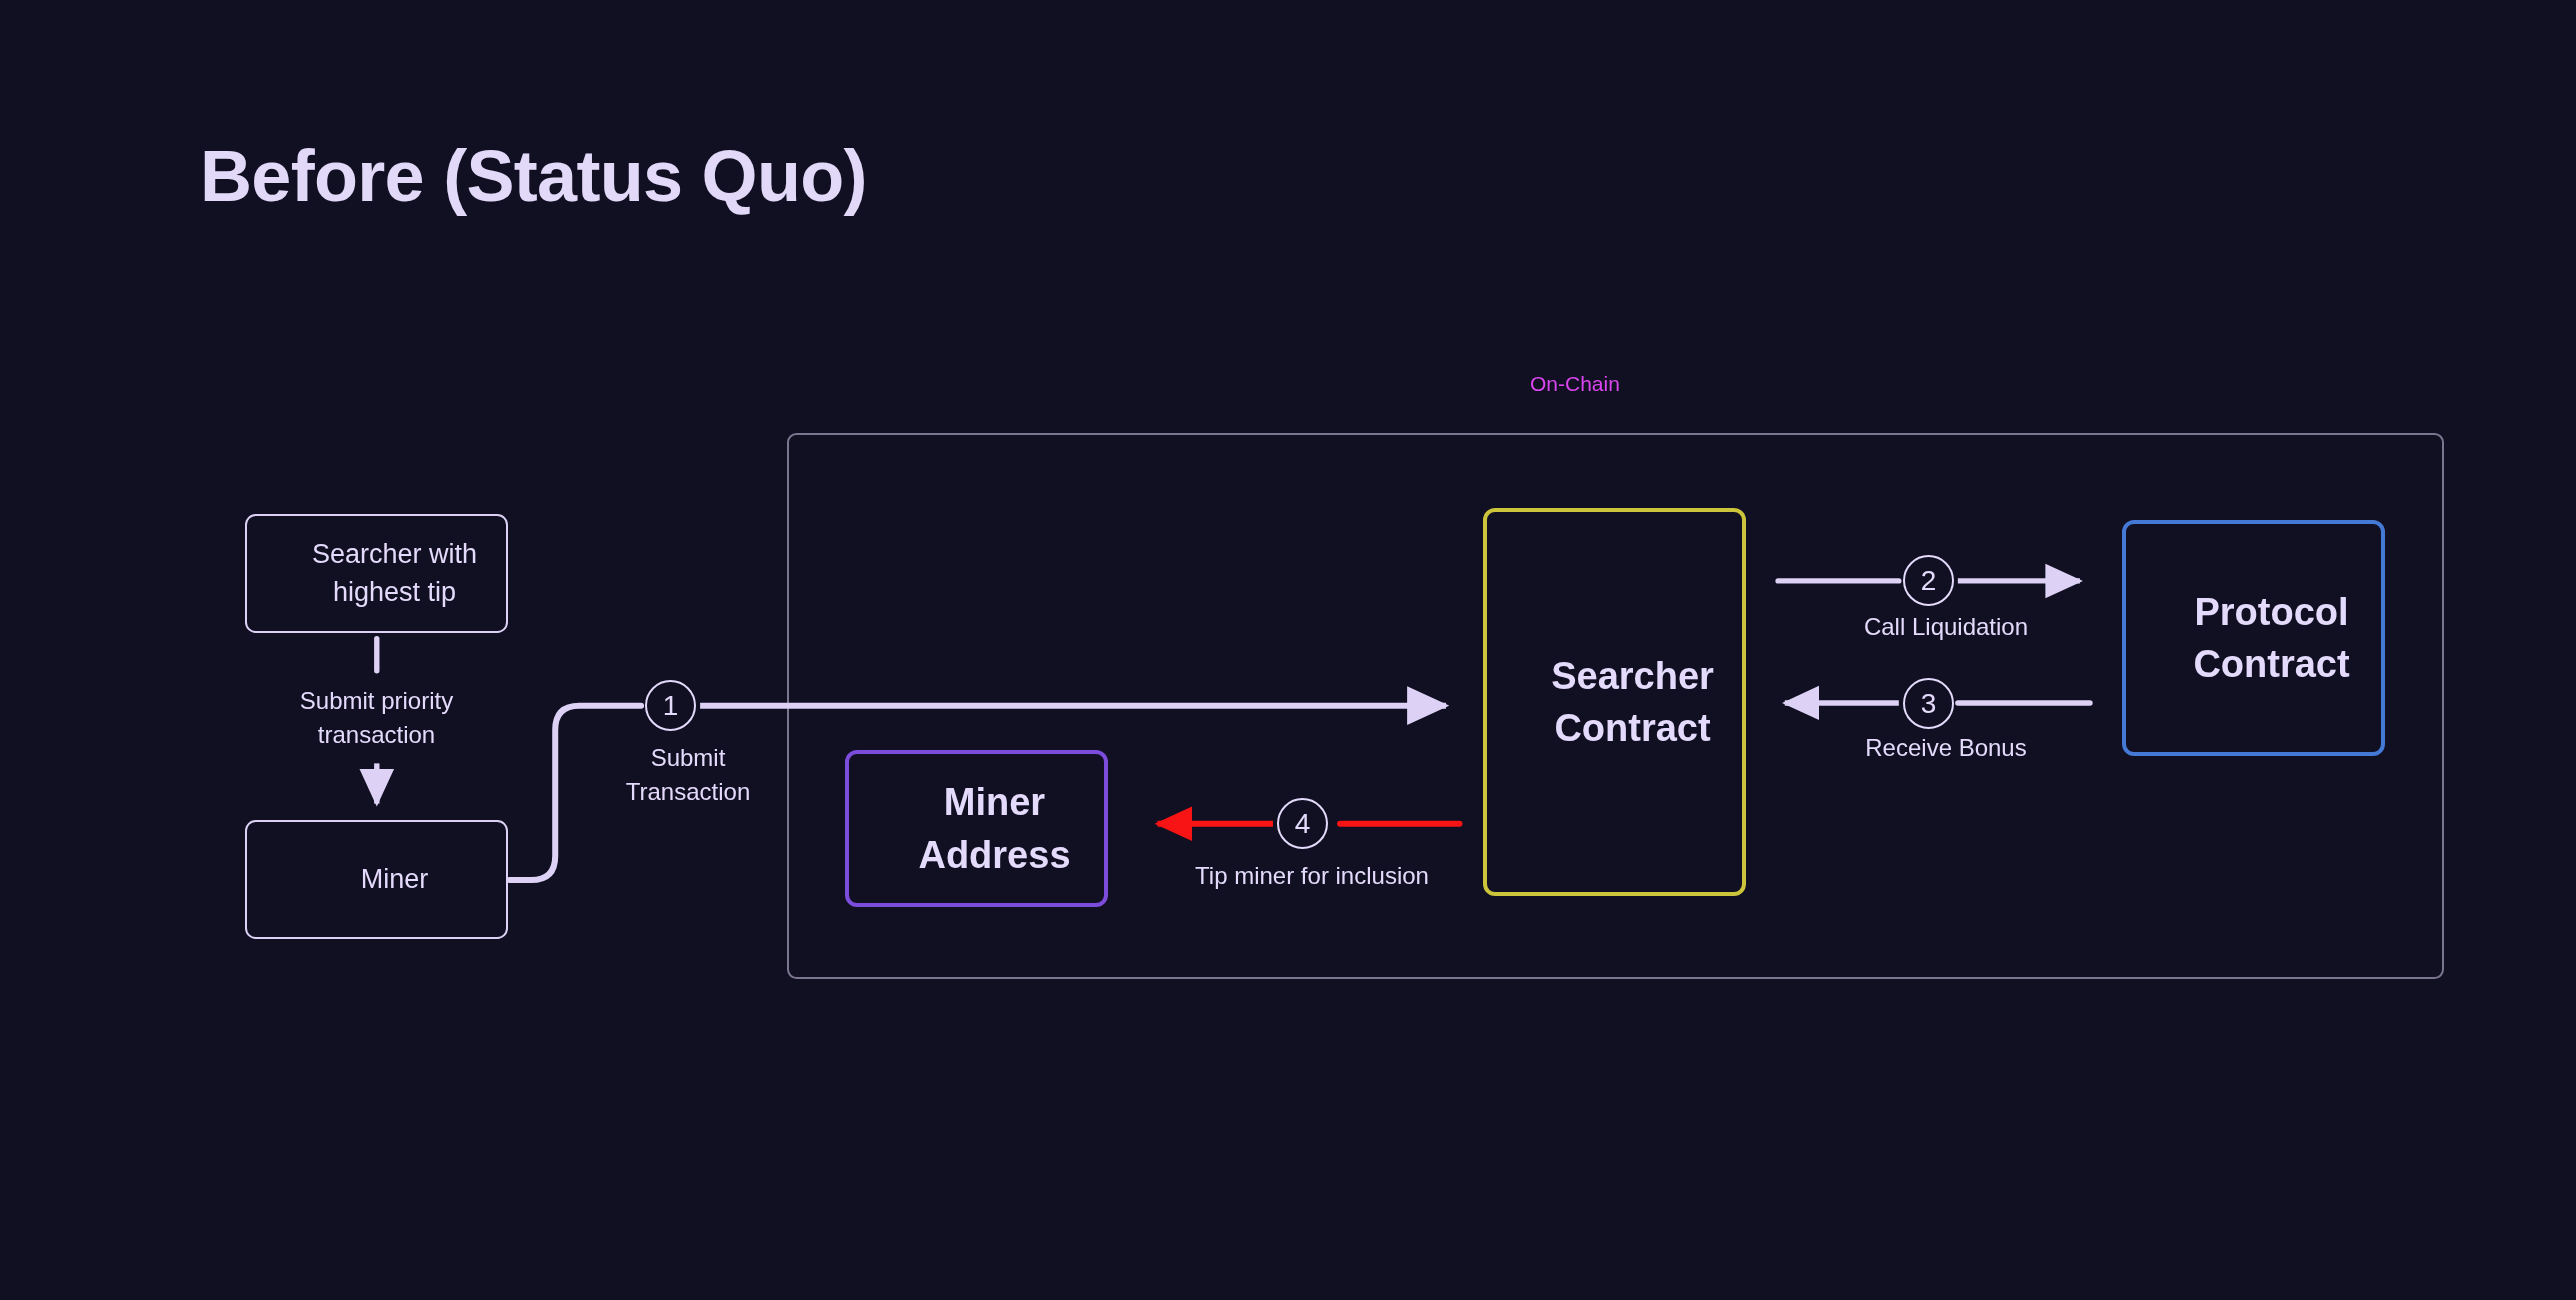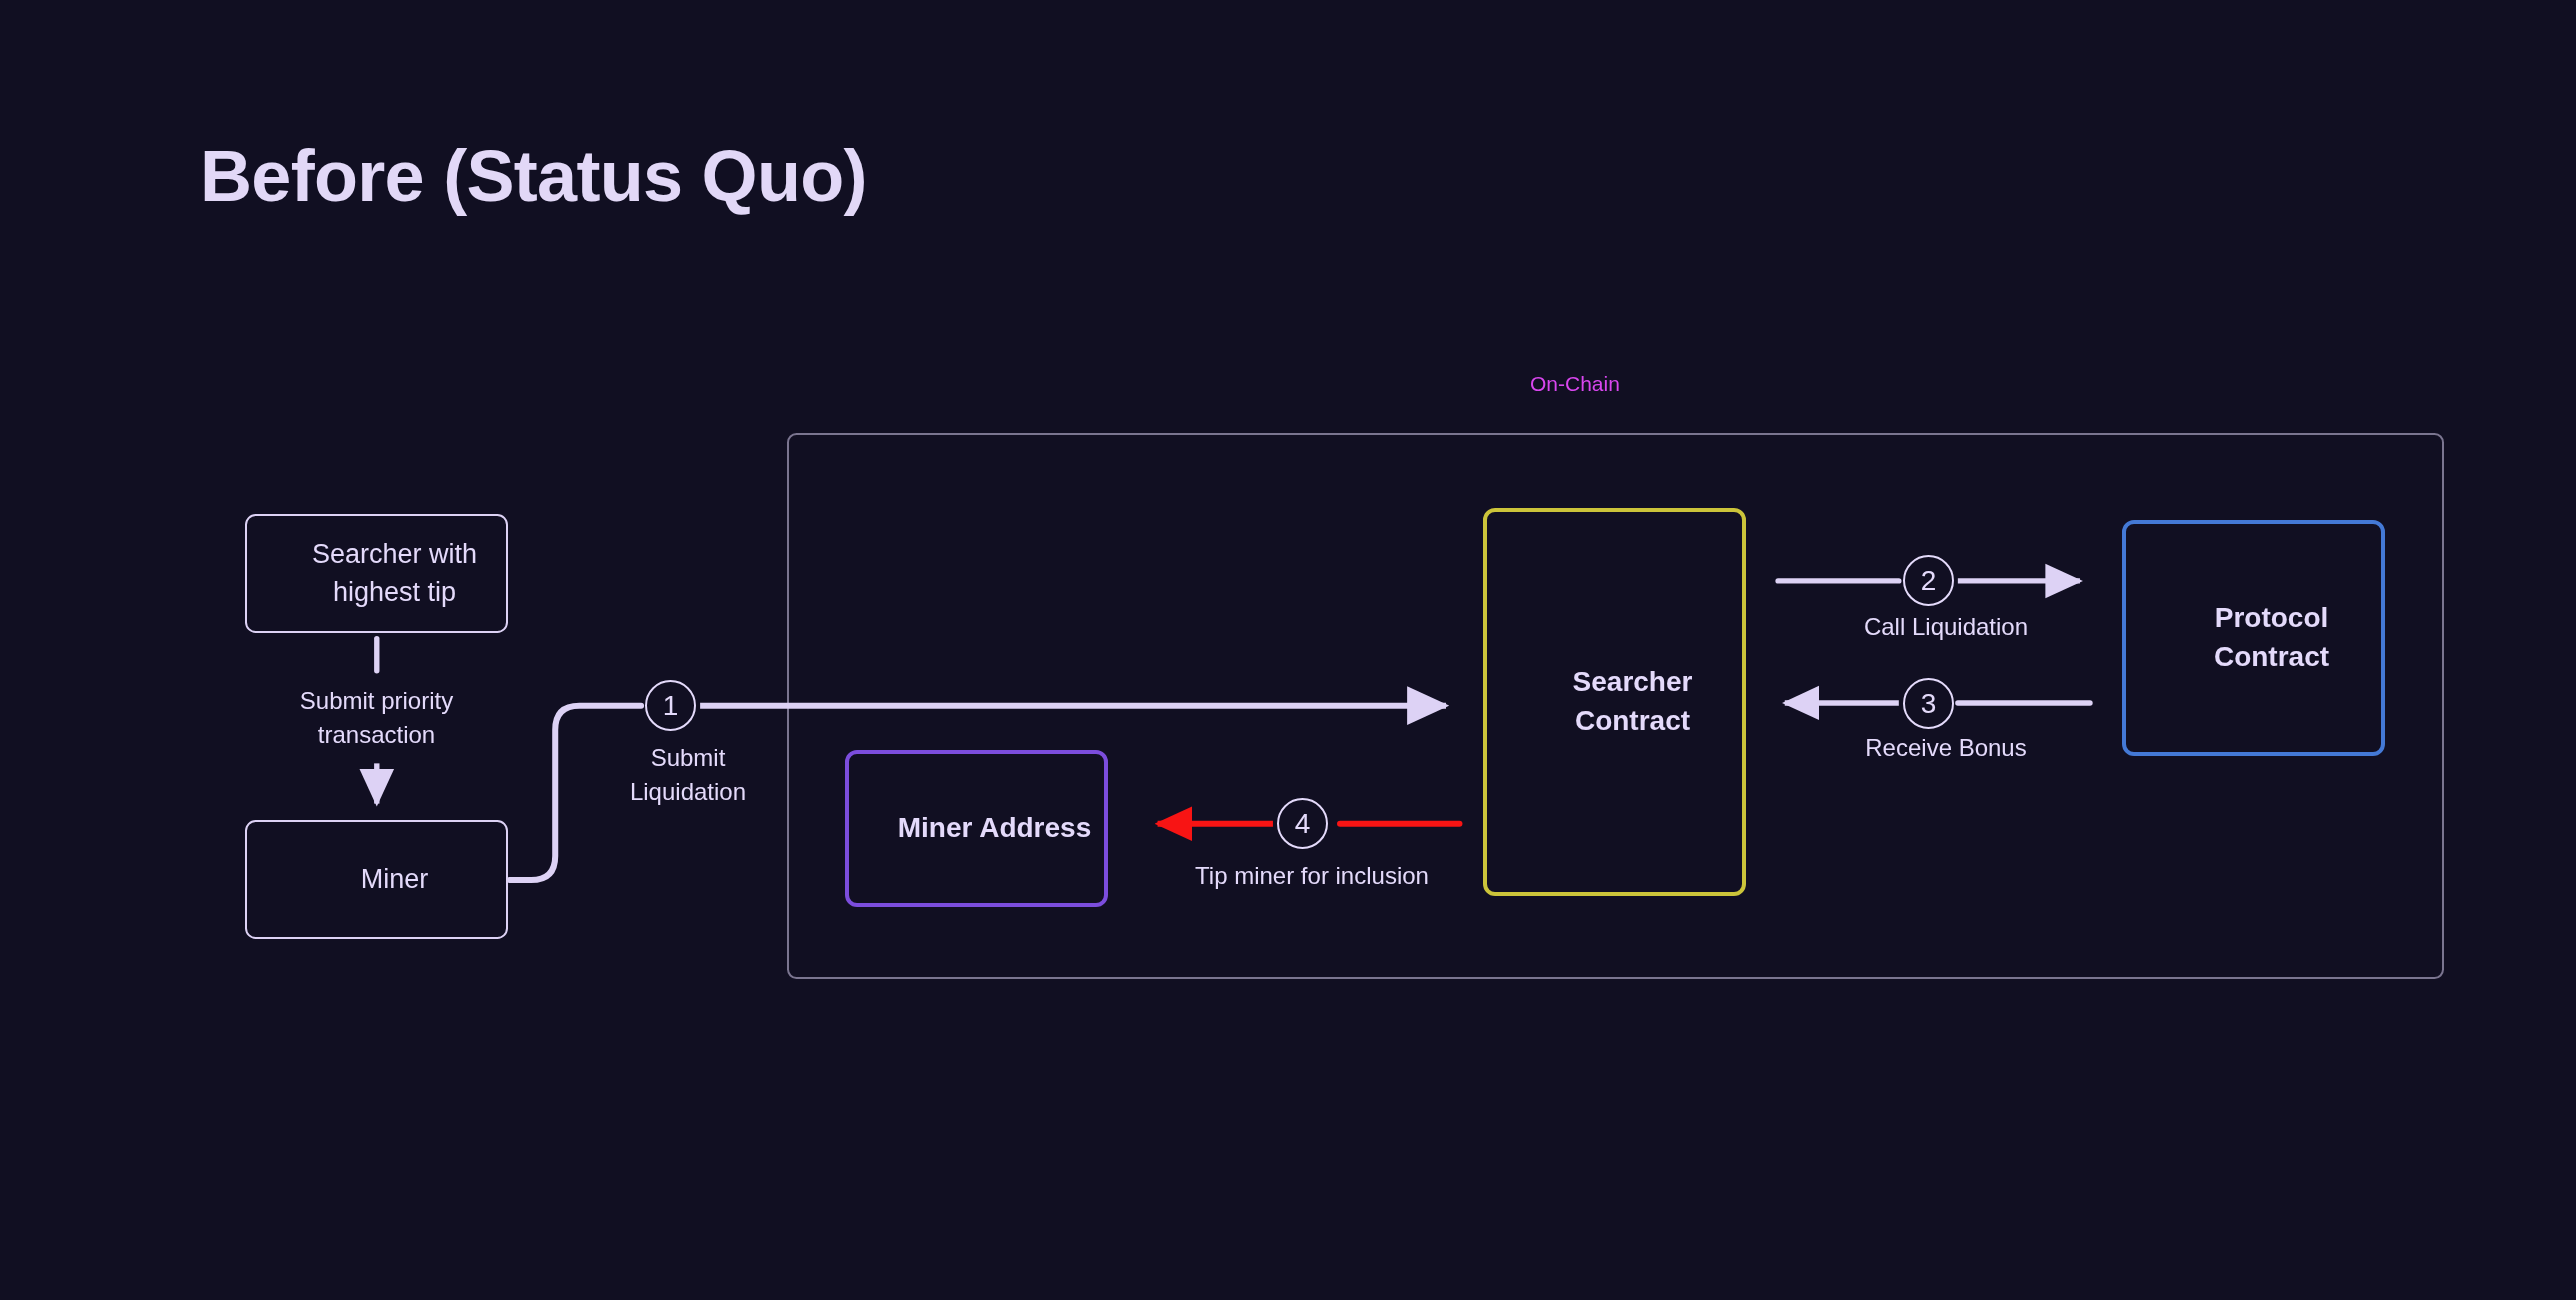--- a/index.html
+++ b/index.html
@@ -65,21 +65,21 @@
   .node .node-label { display: block; padding: 0 9.4px; }
 
   .node.thin {
     border: 2px solid #ddd2f5;
     font-size: 27px;
     font-weight: 400;
   }
   .node.accent {
     border-width: 4px;
     border-style: solid;
-    font-size: 28px;
+    font-size: 38px;
     font-weight: 700;
     border-radius: 12px;
   }
 
   
   #node-searcher-tip { left: 201px; top: 514px;  width: 263px; height: 119px; }
   #node-miner        { left: 201px; top: 820px; width: 263px; height: 119px; }
   #node-miner-address{ left: 801px; top: 750px; width: 263px; height: 157px; border-color: #7c4ddd; }
   #node-searcher-contract { left: 1439px; top: 508px; width: 263px; height: 388px; border-color: #ccc43a; }
   #node-protocol-contract { left: 2078px; top: 520px; width: 263px; height: 236px; border-color: #4479d6; }
@@ -215,21 +215,21 @@
 
   <div class="node accent" id="node-protocol-contract">
     <span class="node-label">Protocol
 Contract</span>
   </div>
 
   <div class="edge-label" id="label-submit-priority">Submit priority
 transaction</div>
 
   <div class="edge-label" id="label-submit-transaction">Submit
-Liquidation</div>
+Transaction</div>
 
   <div class="edge-label" id="label-call-liquidation">Call Liquidation</div>
 
   <div class="edge-label" id="label-receive-bonus">Receive Bonus</div>
 
   <div class="edge-label" id="label-tip-miner">Tip miner for inclusion</div>
 
   <div class="step-marker" id="marker-1">
     <span>1</span>
   </div>

